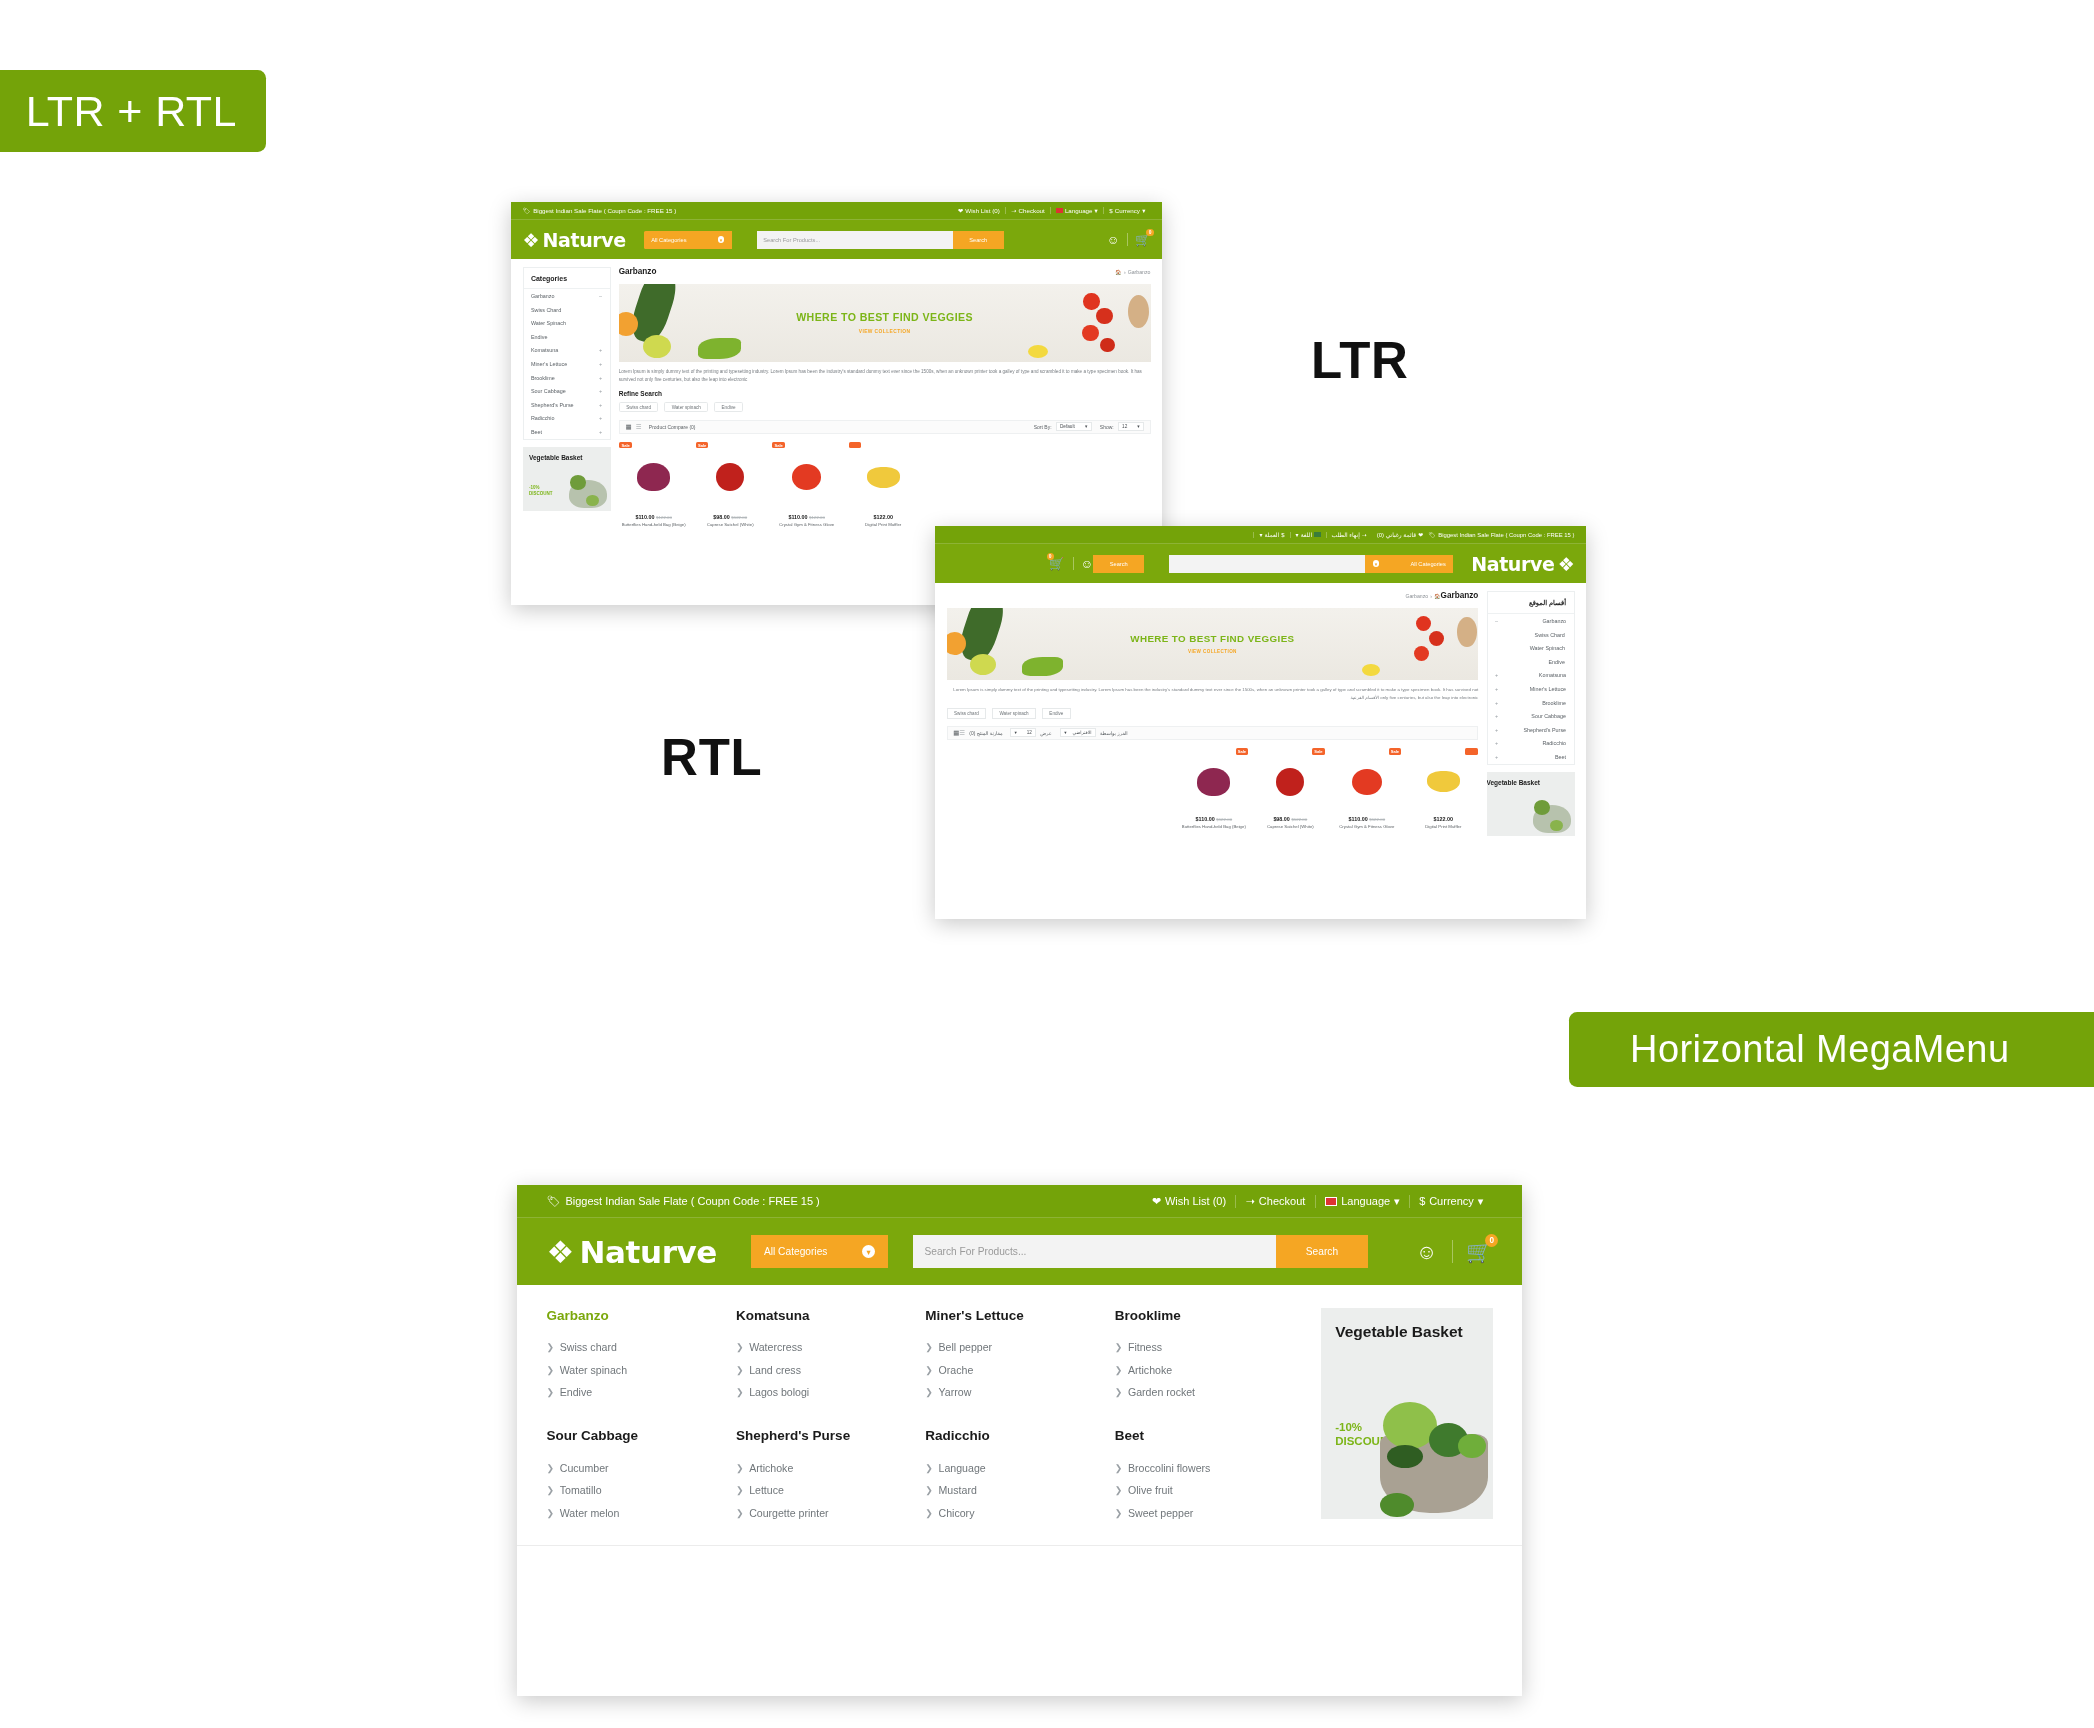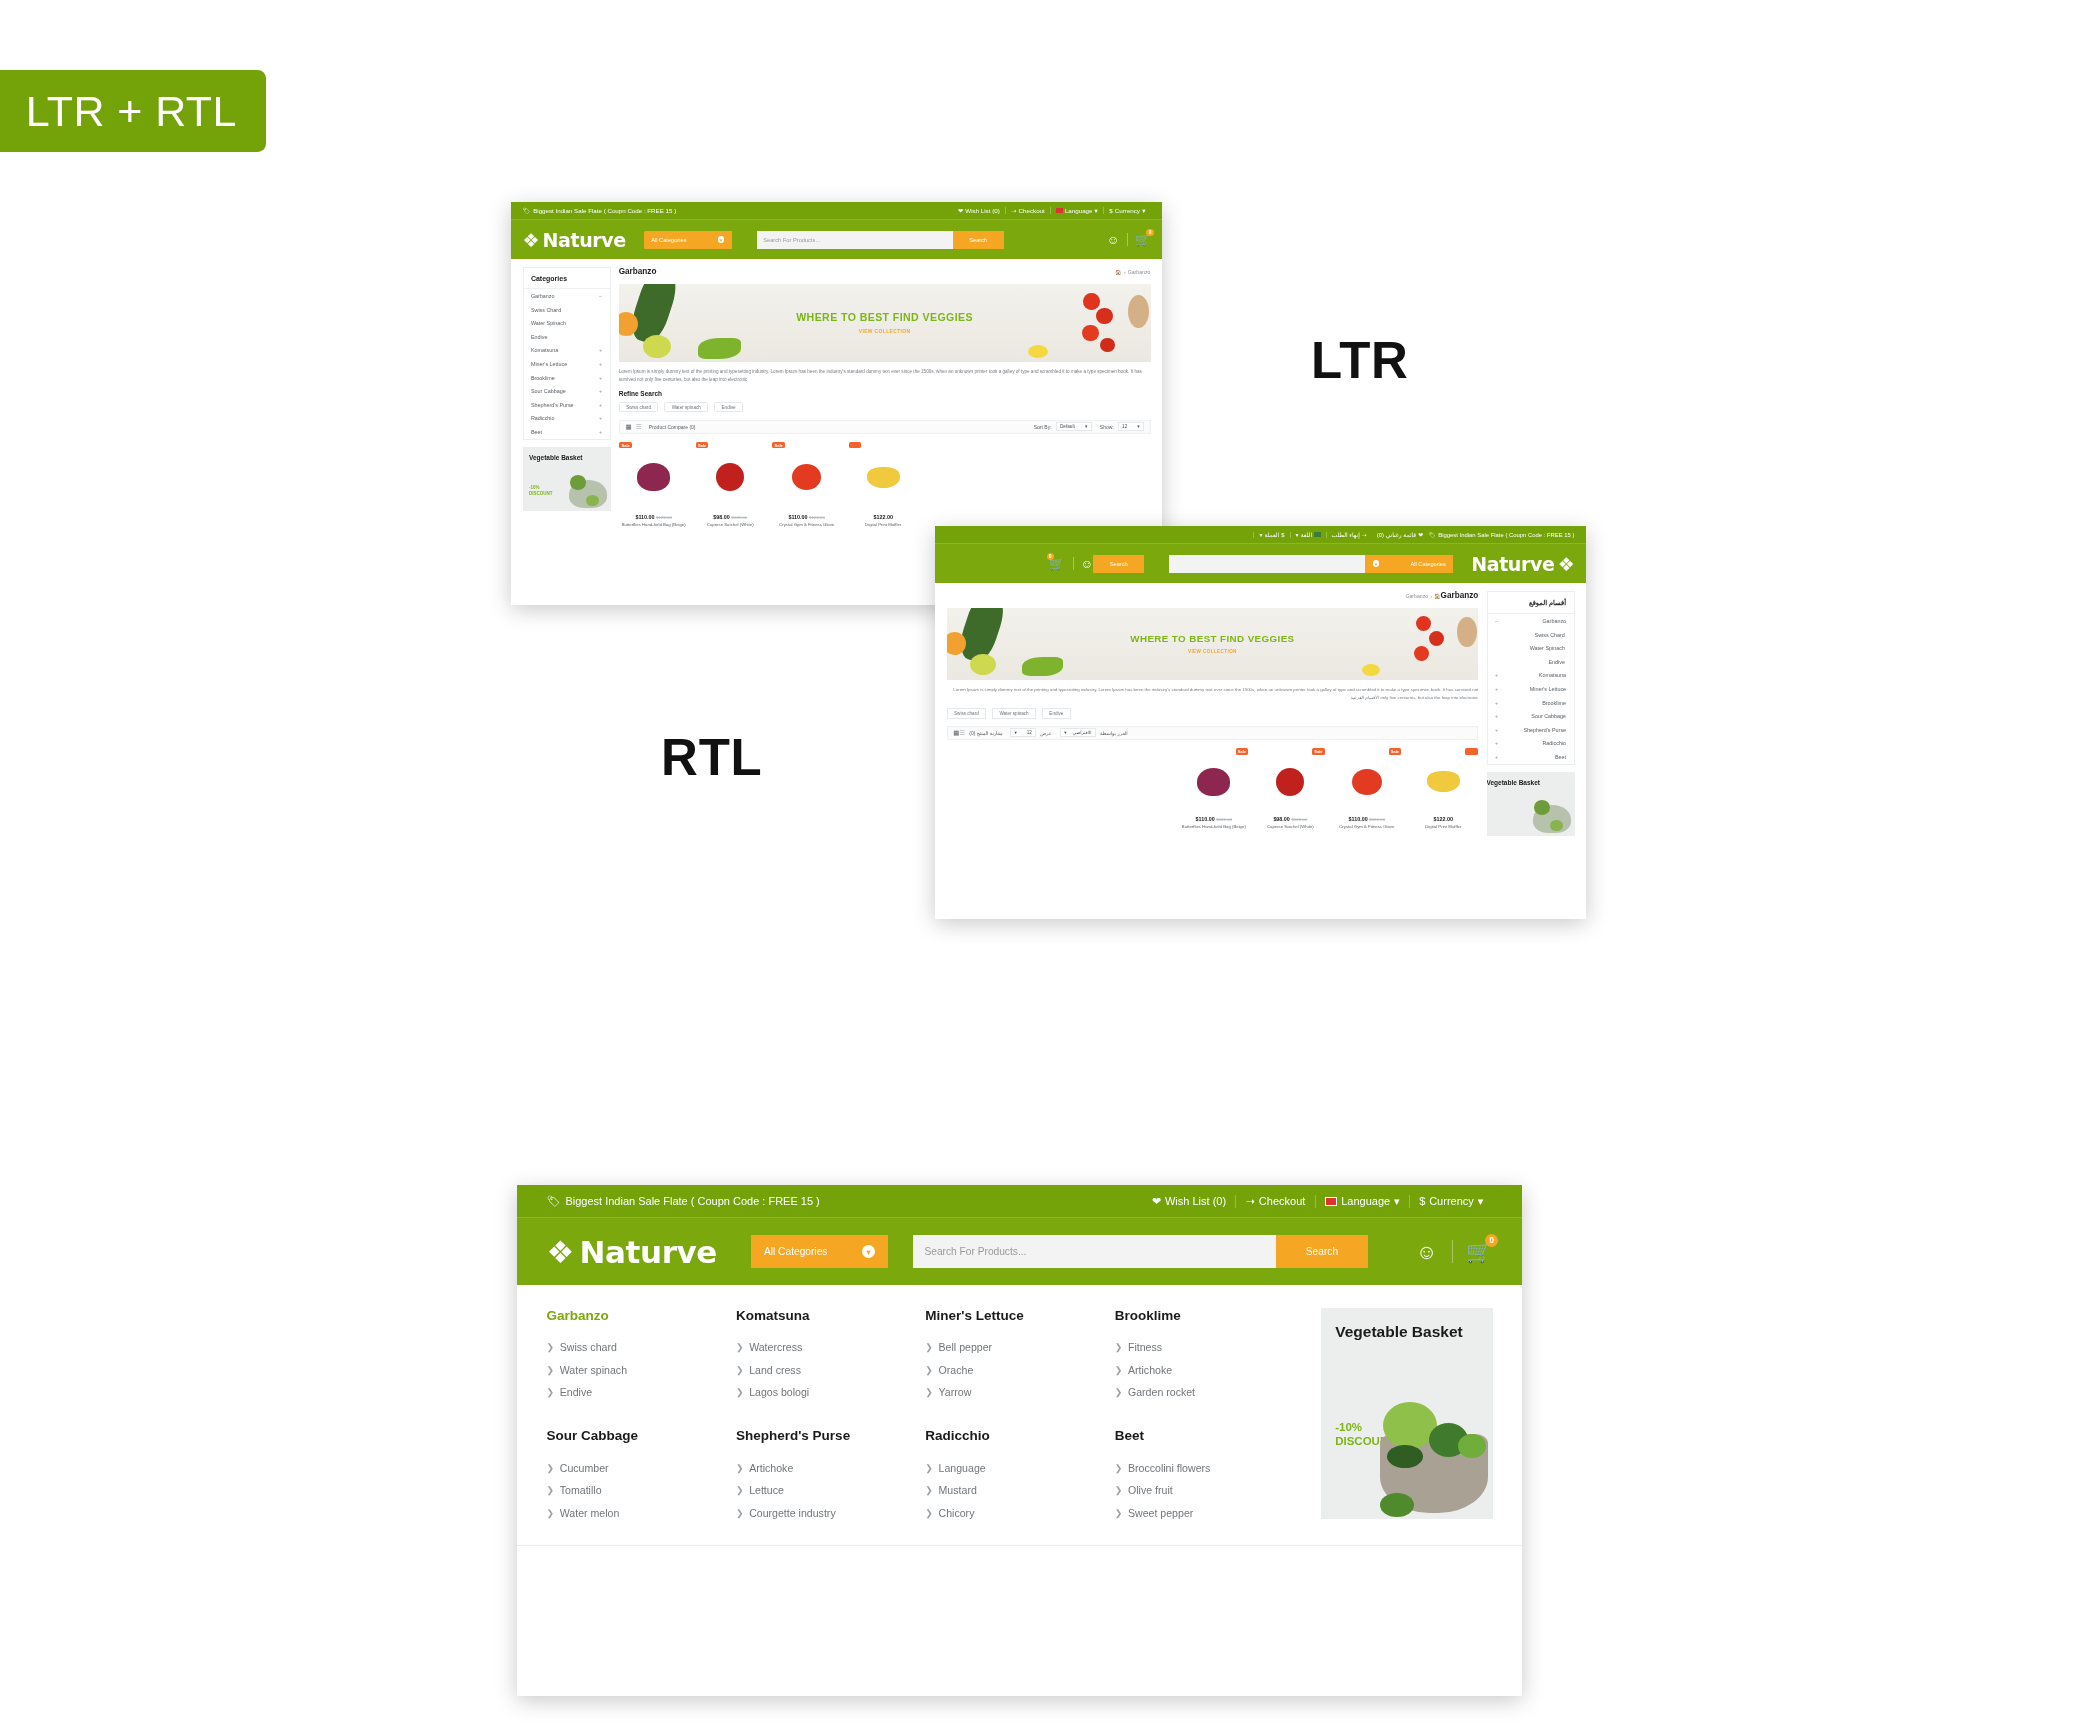--- a/index.html
+++ b/index.html
@@ -258,20 +258,23 @@
   .plate { position:absolute; border-radius:50%; background:#fbfbfa; border:2.5px solid #efefee; }
 </style>
 </head>
 <body>
 
 <div class="stage">
 
   <div class="tag tag-ltrrtl">
     <span>LTR + RTL</span>
   </div>
+  <div class="tag tag-mega">
+    <span>Horizontal  MegaMenu</span>
+  </div>
   <div class="side-label label-ltr">LTR</div>
   <div class="side-label label-rtl">RTL</div>
 
   <div class="win" id="ltr">
 
     <div class="topbar">
       <span class="promo">
         <span>🏷</span>
         <span>Biggest Indian Sale Flate ( Coupn Code : FREE 15 )</span>
       </span>
@@ -832,21 +835,21 @@
           <div class="mm-li">
               <span class="arw">❯</span>
               <span>Artichoke</span>
             </div>
           <div class="mm-li">
               <span class="arw">❯</span>
               <span>Lettuce</span>
             </div>
           <div class="mm-li">
               <span class="arw">❯</span>
-              <span>Courgette industry</span>
+              <span>Courgette printer</span>
             </div>
         </div>
 
         <div>
           <div class="mm-h">Radicchio</div>
           <div class="mm-li">
               <span class="arw">❯</span>
               <span>Language</span>
             </div>
           <div class="mm-li">

